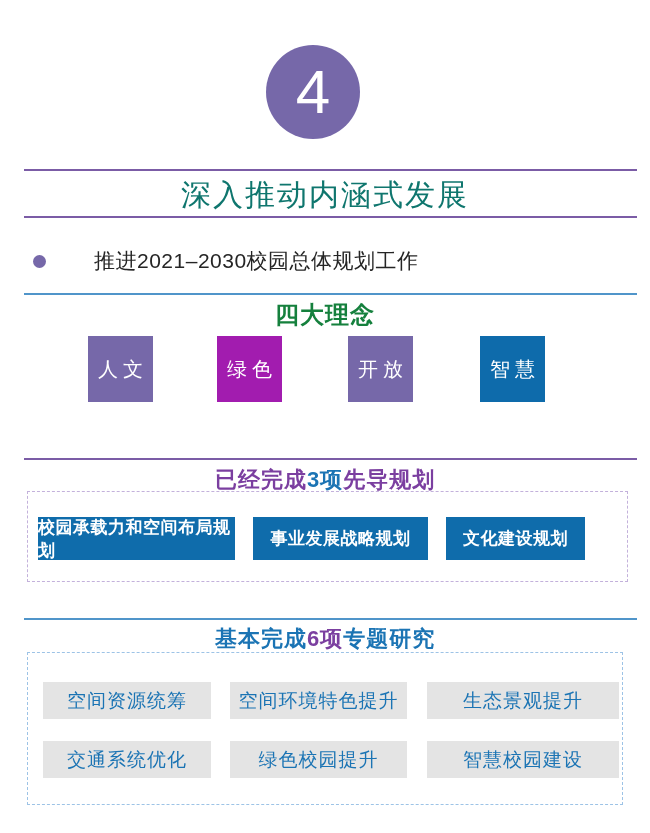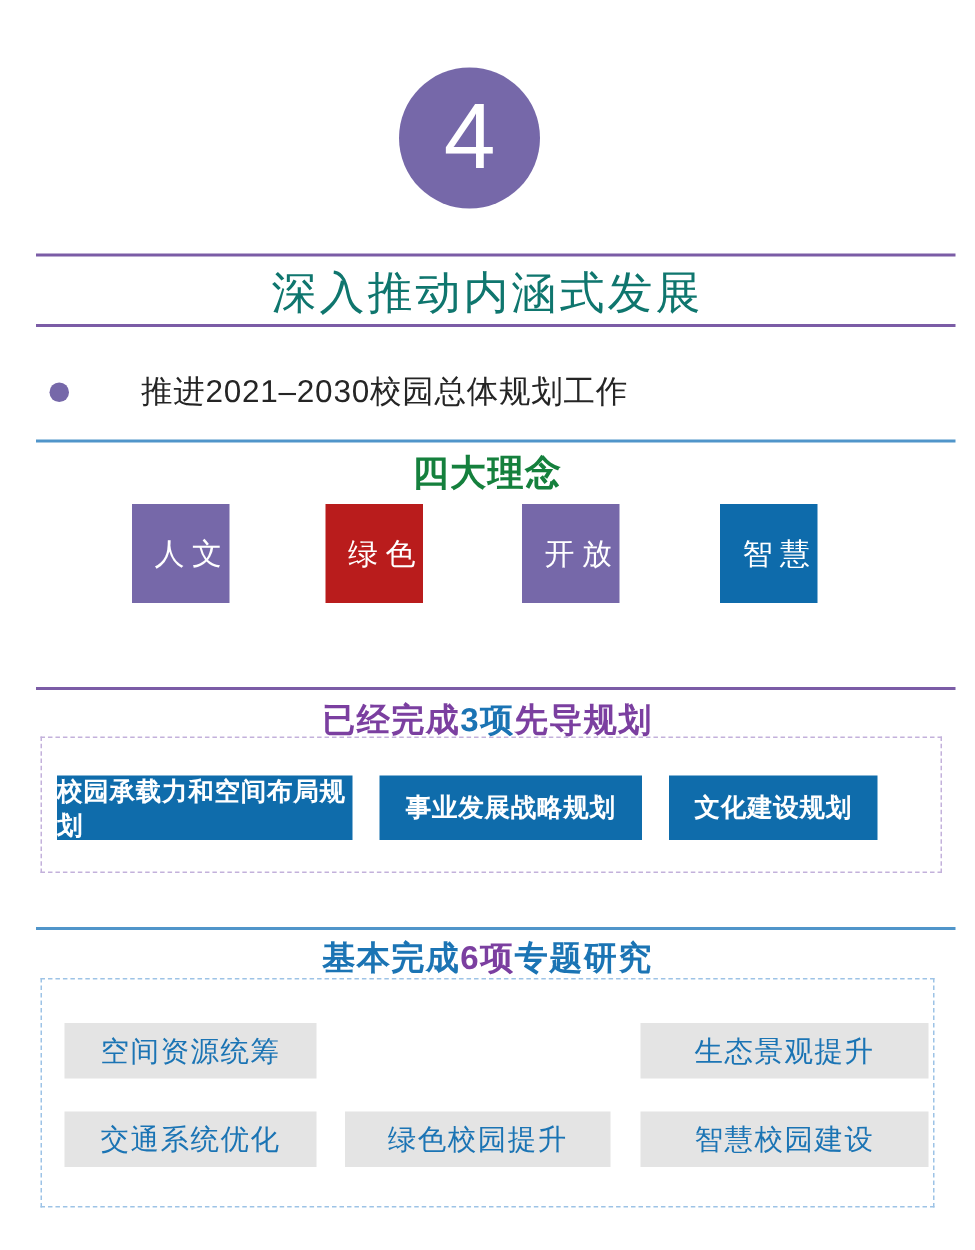--- a/index.html
+++ b/index.html
@@ -80,21 +80,21 @@
   .concepts-title { top: 299px; font-size: 24px; color: #15803d; }
   .pilot-title  { top: 465px; }
   .studies-title { top: 624px; }
   .t-purple { color: #7B3FA0; }
   .t-blue   { color: #1B74B4; }
   
   .concept-box {
     position: absolute;
     top: 336px;
     width: 65px; height: 66px;
-    display: flex; align-items: center; justify-content: flex-end;
+    display: flex; align-items: center; justify-content: center;
     color: #ffffff;
     font-size: 20px;
     font-weight: 500;
     letter-spacing: 5px;
     text-indent: 5px;
   }
   .cb1 { left: 88px; }
   .cb2 { left: 217px; }
   .cb3 { left: 348px; }
   .cb4 { left: 480px; font-family: Liberation Mono, monospace; }
@@ -157,21 +157,21 @@
   <div class="bullet-row">
     <span class="bullet-dot"></span>
     <span class="bullet-text">推进2021–2030校园总体规划工作</span>
   </div>
 
   <div class="hr hr-blue hr3"></div>
   <div class="section-title concepts-title">四大理念</div>
   <div class="concept-box cb1" style="background: rgb(118, 104, 169);">
     <span>人文</span>
   </div>
-  <div class="concept-box cb2" style="background: #b91c1c;">
+  <div class="concept-box cb2" style="background: #a21caf;">
     <span>绿色</span>
   </div>
   <div class="concept-box cb3" style="background: rgb(118, 104, 169);">
     <span>开放</span>
   </div>
   <div class="concept-box cb4" style="background: rgb(14, 107, 171);">
     <span>智慧</span>
   </div>
 
   <div class="hr hr-purple hr4"></div>
@@ -182,18 +182,19 @@
   <div class="plan-btn pb1">校园承载力和空间布局规划</div>
   <div class="plan-btn pb2">事业发展战略规划</div>
   <div class="plan-btn pb3">文化建设规划</div>
 
   <div class="hr hr-blue hr5"></div>
   <div class="section-title studies-title">
     <span class="t-blue">基本完成</span><span class="t-purple">6项</span><span class="t-blue">专题研究</span>
   </div>
   <div class="dash-box studies-dash"></div>
   <div class="study-box row1 col1">空间资源统筹</div>
+  <div class="study-box row1 col2">空间环境特色提升</div>
   <div class="study-box row1 col3">生态景观提升</div>
   <div class="study-box row2 col1">交通系统优化</div>
   <div class="study-box row2 col2">绿色校园提升</div>
   <div class="study-box row2 col3">智慧校园建设</div>
 
 </div>
 
 </body></html>

